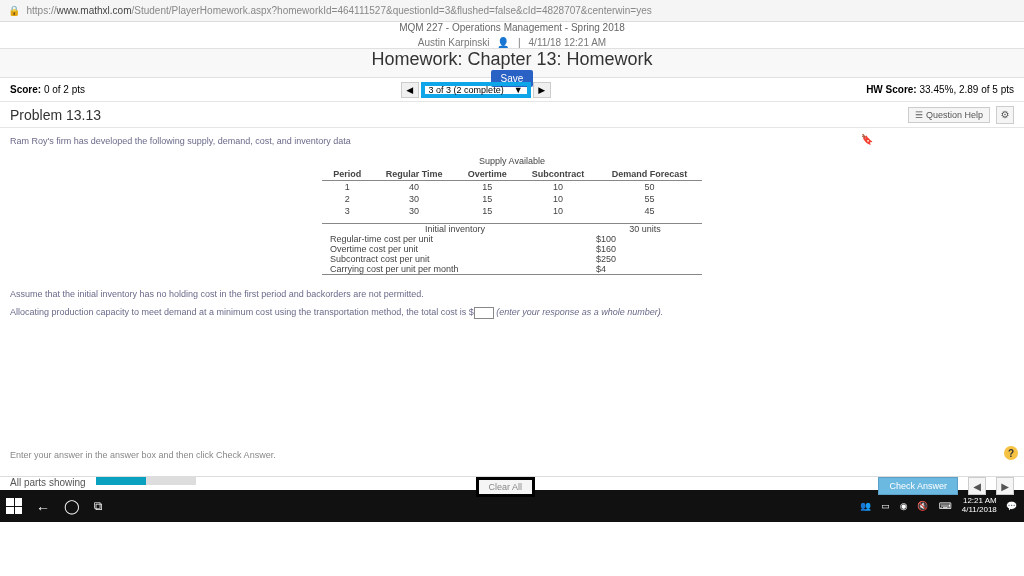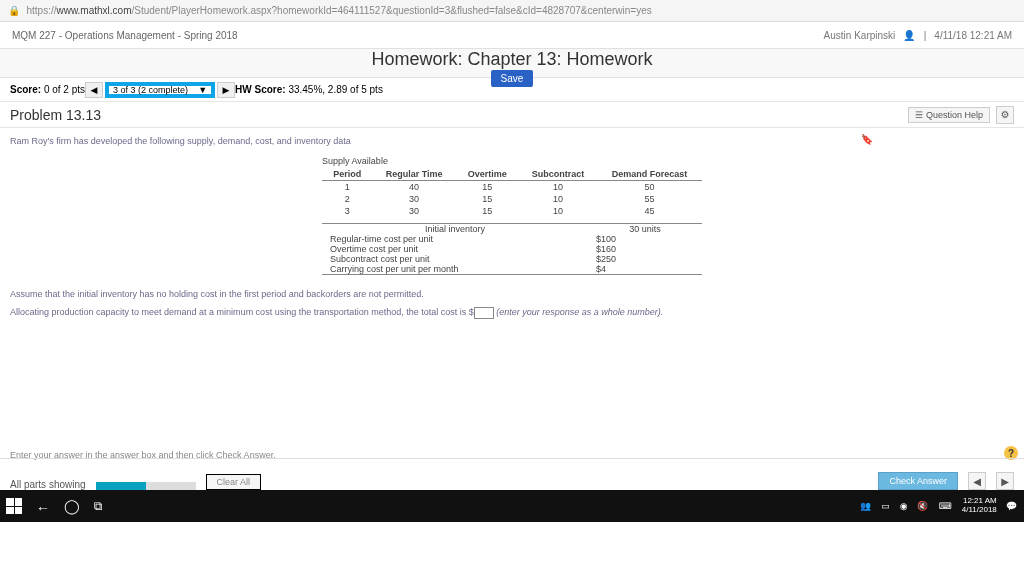--- a/index.html
+++ b/index.html
@@ -1,55 +1,55 @@
 <!DOCTYPE html>
 <html><head>
 <meta charset="utf-8">
 <style>
 * { margin: 0; padding: 0; box-sizing: border-box; font-family: Arial, sans-serif; }
 body { width: 1024px; height: 576px; overflow: hidden; background: #fff; }
 .url-bar { height: 22px; background: #f5f5f5; border-bottom: 1px solid #ddd; display: flex; align-items: center; padding: 0 8px; font-size: 10px; color: #888; }
 .url-bar .lock { margin-right: 6px; }
 .url-bar .domain { color: #444; }
-.course-bar { height: 26px; display: flex; align-items: center; justify-content: space-between; padding: 0 12px; font-size: 10px; color: #666; background: #fff; }
+.course-bar { height: 26px; display: flex; align-items: center; justify-content: space-between; padding: 0 12px; font-size: 10px; color: #666; background: #fff; flex-direction: column; }
 .course-bar .right { display: flex; align-items: center; gap: 8px; color: #777; }
 .course-bar .person { font-size: 10px; }
 .hw-title-bar { height: 30px; display: flex; align-items: center; justify-content: space-between; padding: 0 10px; border-top: 1px solid #e0e0e0; border-bottom: 1px solid #e0e0e0; background: #f8f8f8; flex-direction: column; }
 .hw-title-bar h1 { font-size: 18px; font-weight: normal; color: #333; }
 .save-btn { background: #2962c4; color: #fff; border: none; padding: 3px 10px; font-size: 10px; border-radius: 2px; }
-.score-bar { height: 24px; display: flex; align-items: center; padding: 0 10px; font-size: 10px; border-bottom: 1px solid #e5e5e5; }
+.score-bar { height: 24px; display: flex; align-items: center; justify-content: space-between; padding: 0 10px; font-size: 10px; border-bottom: 1px solid #e5e5e5; }
 .score-bar .mid { display: flex; align-items: center; gap: 2px; }
 .nav-btn { background: #f0f0f0; border: 1px solid #ccc; width: 18px; height: 16px; font-size: 9px; display: flex; align-items: center; justify-content: center; }
 .nav-select { border: 4px solid #0ea5e9; height: 16px; font-size: 9px; padding: 0 4px; display: flex; align-items: center; min-width: 110px; justify-content: space-between; }
 .problem-bar { height: 26px; display: flex; align-items: center; justify-content: space-between; padding: 0 10px; border-bottom: 1px solid #e5e5e5; }
 .problem-bar .left { font-size: 14px; color: #333; }
 .problem-bar .right { display: flex; align-items: center; gap: 6px; font-size: 9px; color: #555; }
 .qh-btn { border: 1px solid #ccc; background: #f5f5f5; padding: 2px 6px; font-size: 9px; display: flex; align-items: center; gap: 3px; }
 .gear { border: 1px solid #ccc; background: #f5f5f5; width: 18px; height: 18px; display: flex; align-items: center; justify-content: center; font-size: 10px; }
 .content { padding: 8px 10px; font-size: 9px; color: #555; height: 362px; position: relative; }
 .intro { color: #6a6a8a; font-size: 9px; }
 .table-wrap { margin: 10px auto 0; width: 380px; }
-.table-caption { font-size: 9px; color: #444; margin-bottom: 2px; }
+.table-caption { text-align: center; font-size: 9px; color: #444; margin-bottom: 2px; }
 table { border-collapse: collapse; width: 100%; font-size: 9px; color: #444; }
 th, td { padding: 1px 8px; text-align: center; }
 thead th { border-bottom: 1px solid #888; font-weight: bold; }
 .cost-table { margin-top: 6px; width: 100%; }
 .cost-table td { text-align: left; padding: 0 8px; }
 .cost-table td:last-child { text-align: left; }
 .cost-table tr:first-child td { border-top: 1px solid #888; text-align: center; }
 .cost-table tr:last-child td { border-bottom: 1px solid #888; }
 .assume { margin-top: 14px; color: #6a6a8a; font-size: 9px; }
 .question { margin-top: 8px; color: #6a6a8a; font-size: 9px; }
 .answer-box { display: inline-block; width: 20px; height: 12px; border: 1px solid #888; background: #fff; vertical-align: middle; }
 .hint { font-style: italic; }
 .footer-note { position: absolute; bottom: 30px; left: 10px; font-size: 9px; color: #888; }
-.bottom-bar { position: absolute; bottom: 0; left: 0; right: 0; height: 32px; border-top: 1px solid #ddd; display: flex; align-items: flex-end; padding: 0 10px; font-size: 10px; gap: 10px; }
+.bottom-bar { position: absolute; bottom: 0; left: 0; right: 0; height: 14px; border-top: 1px solid #ddd; display: flex; align-items: flex-start; padding: 0 10px; font-size: 10px; gap: 10px; }
 .progress { width: 100px; height: 8px; background: #ddd; }
 .progress-fill { width: 50%; height: 100%; background: #0aa0c0; }
-.clear-btn { border: 1px solid #000000; background: #f5f5f5; padding: 2px 10px; font-size: 9px; color: #888; }
+.clear-btn { margin-left: 270px; border: 3px solid #000000; background: #f5f5f5; padding: 2px 10px; font-size: 9px; color: #888; }
 .check-btn { margin-left: auto; background: #6bb8e0; color: #fff; border: 1px solid #5aa0c8; padding: 3px 10px; font-size: 9px; }
 .pager { border: 1px solid #ccc; background: #f5f5f5; width: 18px; height: 18px; display: flex; align-items: center; justify-content: center; font-size: 10px; }
 .help-badge { position: absolute; right: 6px; bottom: 30px; width: 14px; height: 14px; border-radius: 50%; background: #f6c244; color: #333; font-size: 10px; font-weight: bold; display: flex; align-items: center; justify-content: center; }
 .taskbar { height: 32px; background: #111; display: flex; align-items: center; padding: 0 6px; color: #fff; font-size: 9px; gap: 14px; }
 .taskbar .win { width: 16px; height: 16px; display: grid; grid-template-columns: 1fr 1fr; grid-template-rows: 1fr 1fr; gap: 1px; }
 .taskbar .win div { background: #fff; }
 .taskbar .spacer { flex: 1; }
 .taskbar .sys { display: flex; align-items: center; gap: 10px; }
 .taskbar .clock { text-align: right; line-height: 1.1; font-size: 8px; }
 .bookmark-icon { position: absolute; right: 150px; top: 6px; color: #3b7bbf; font-size: 10px; }

